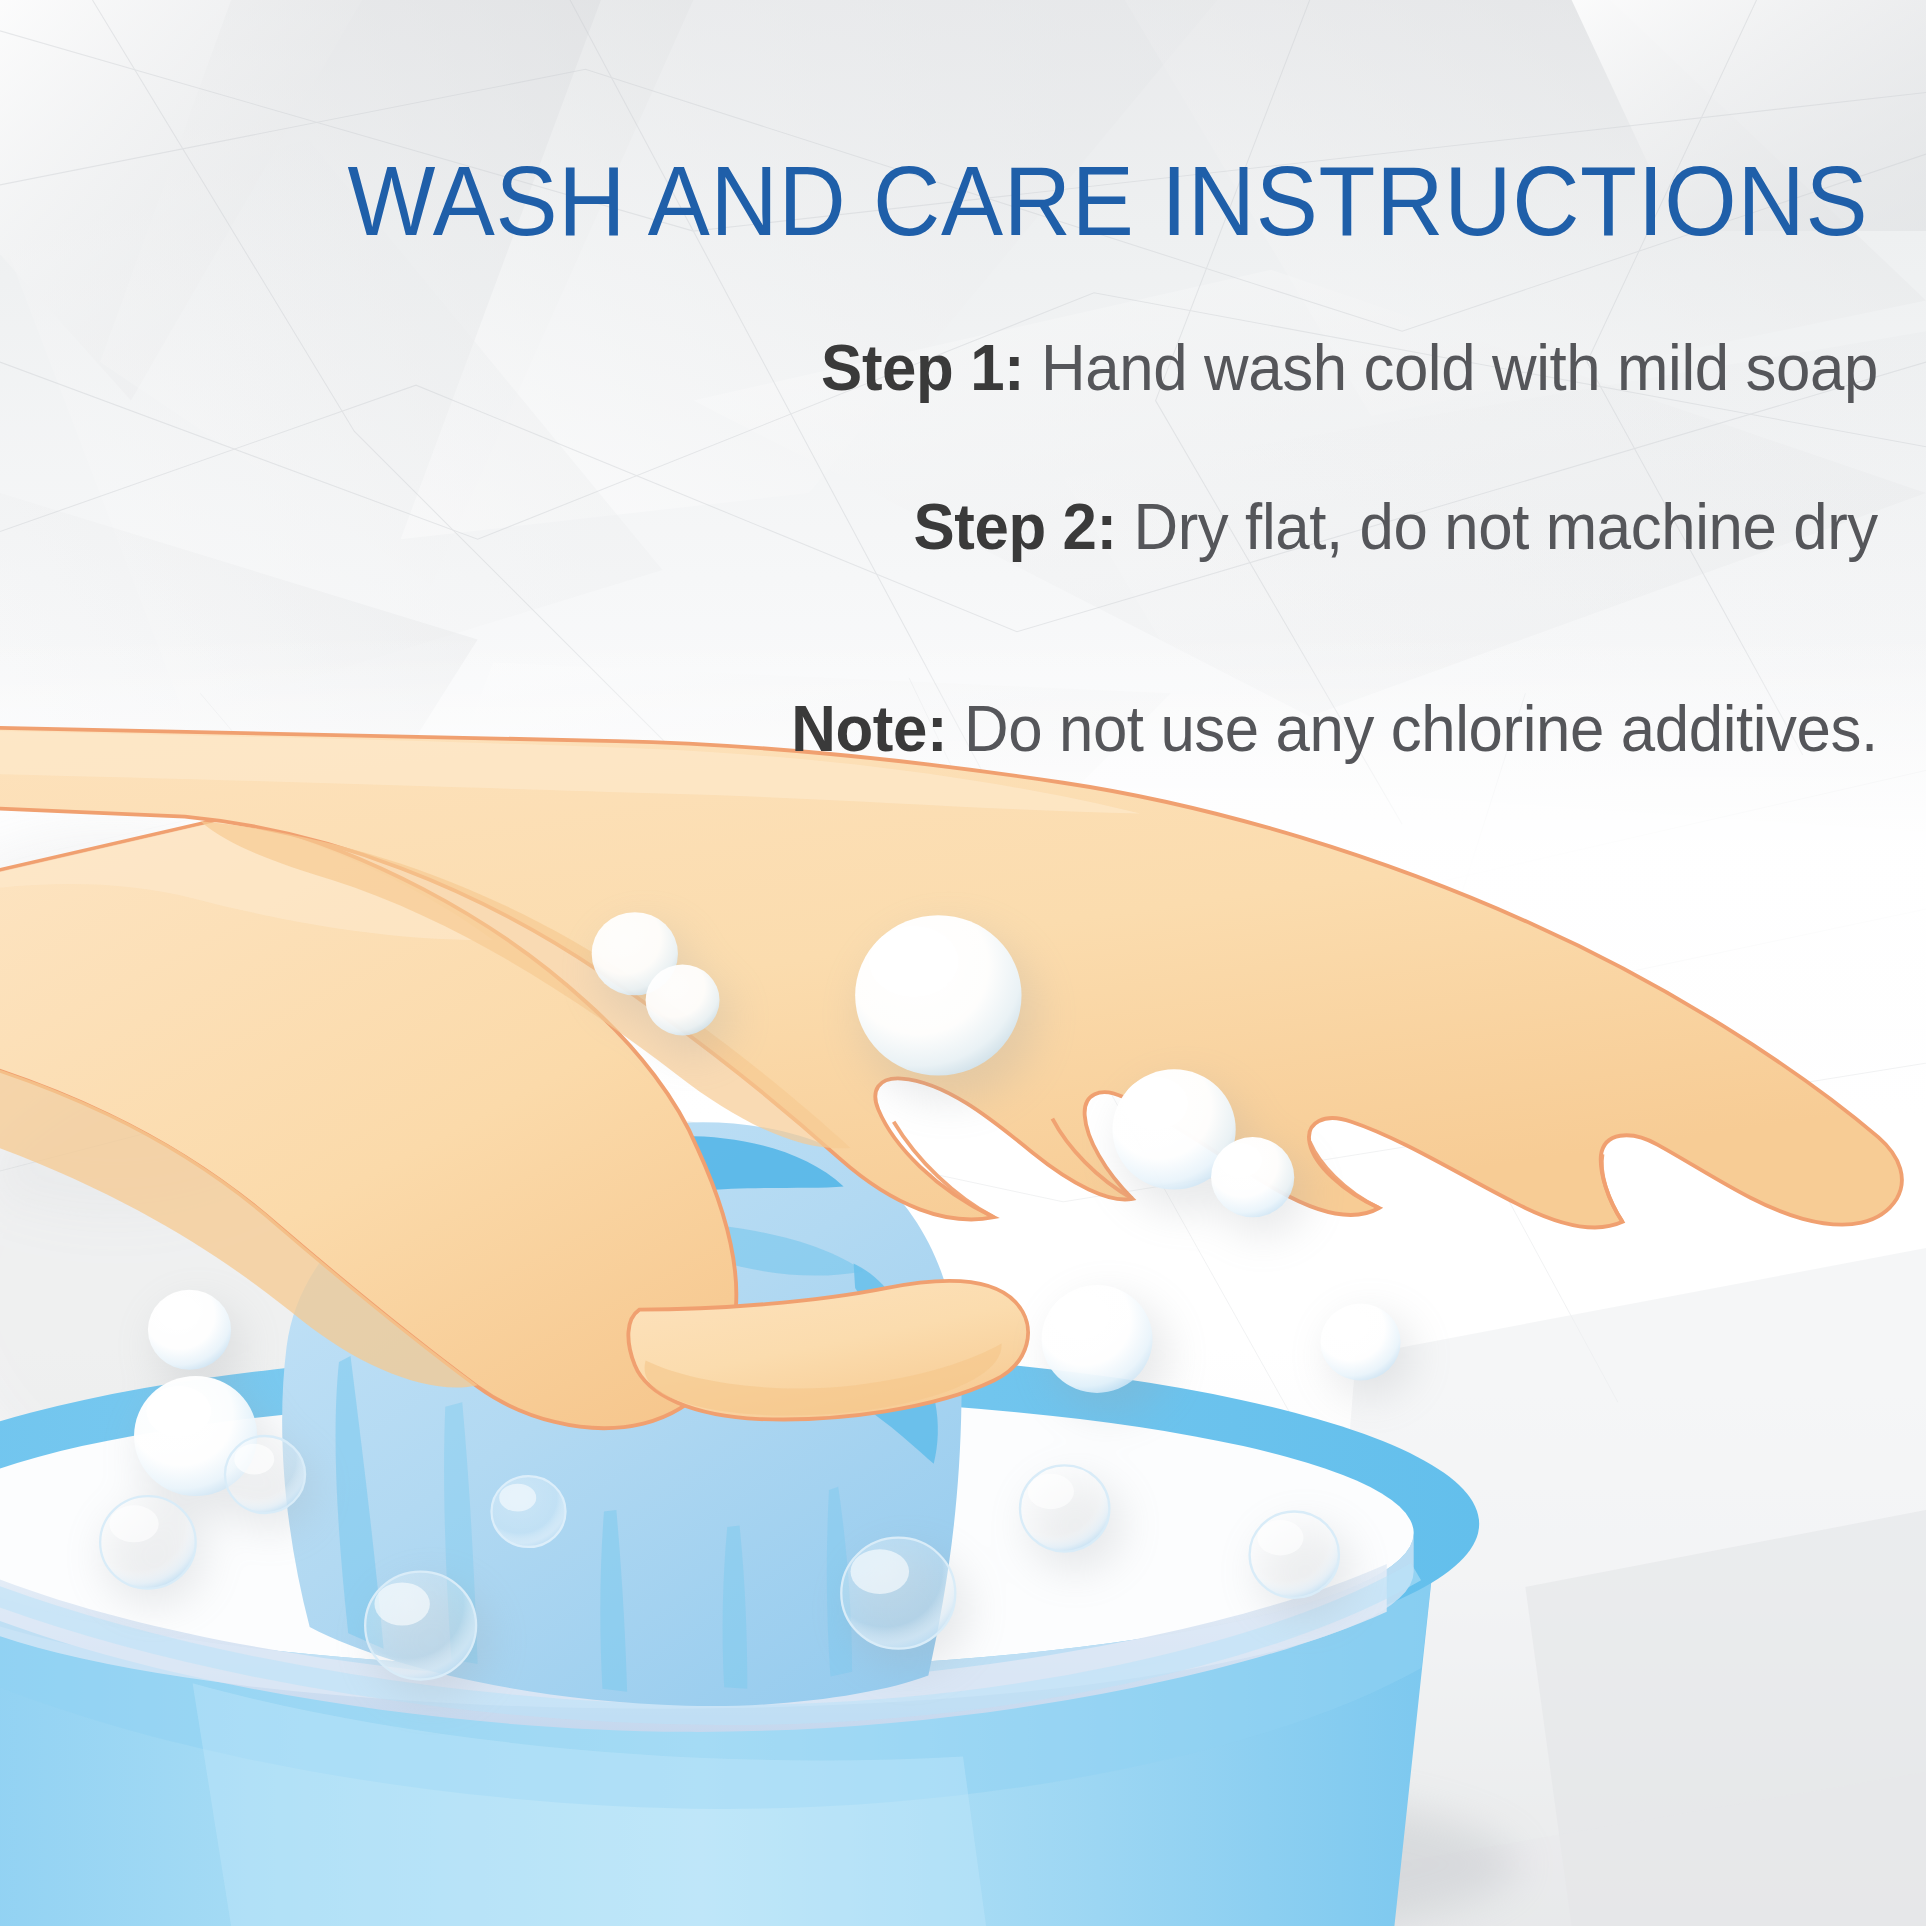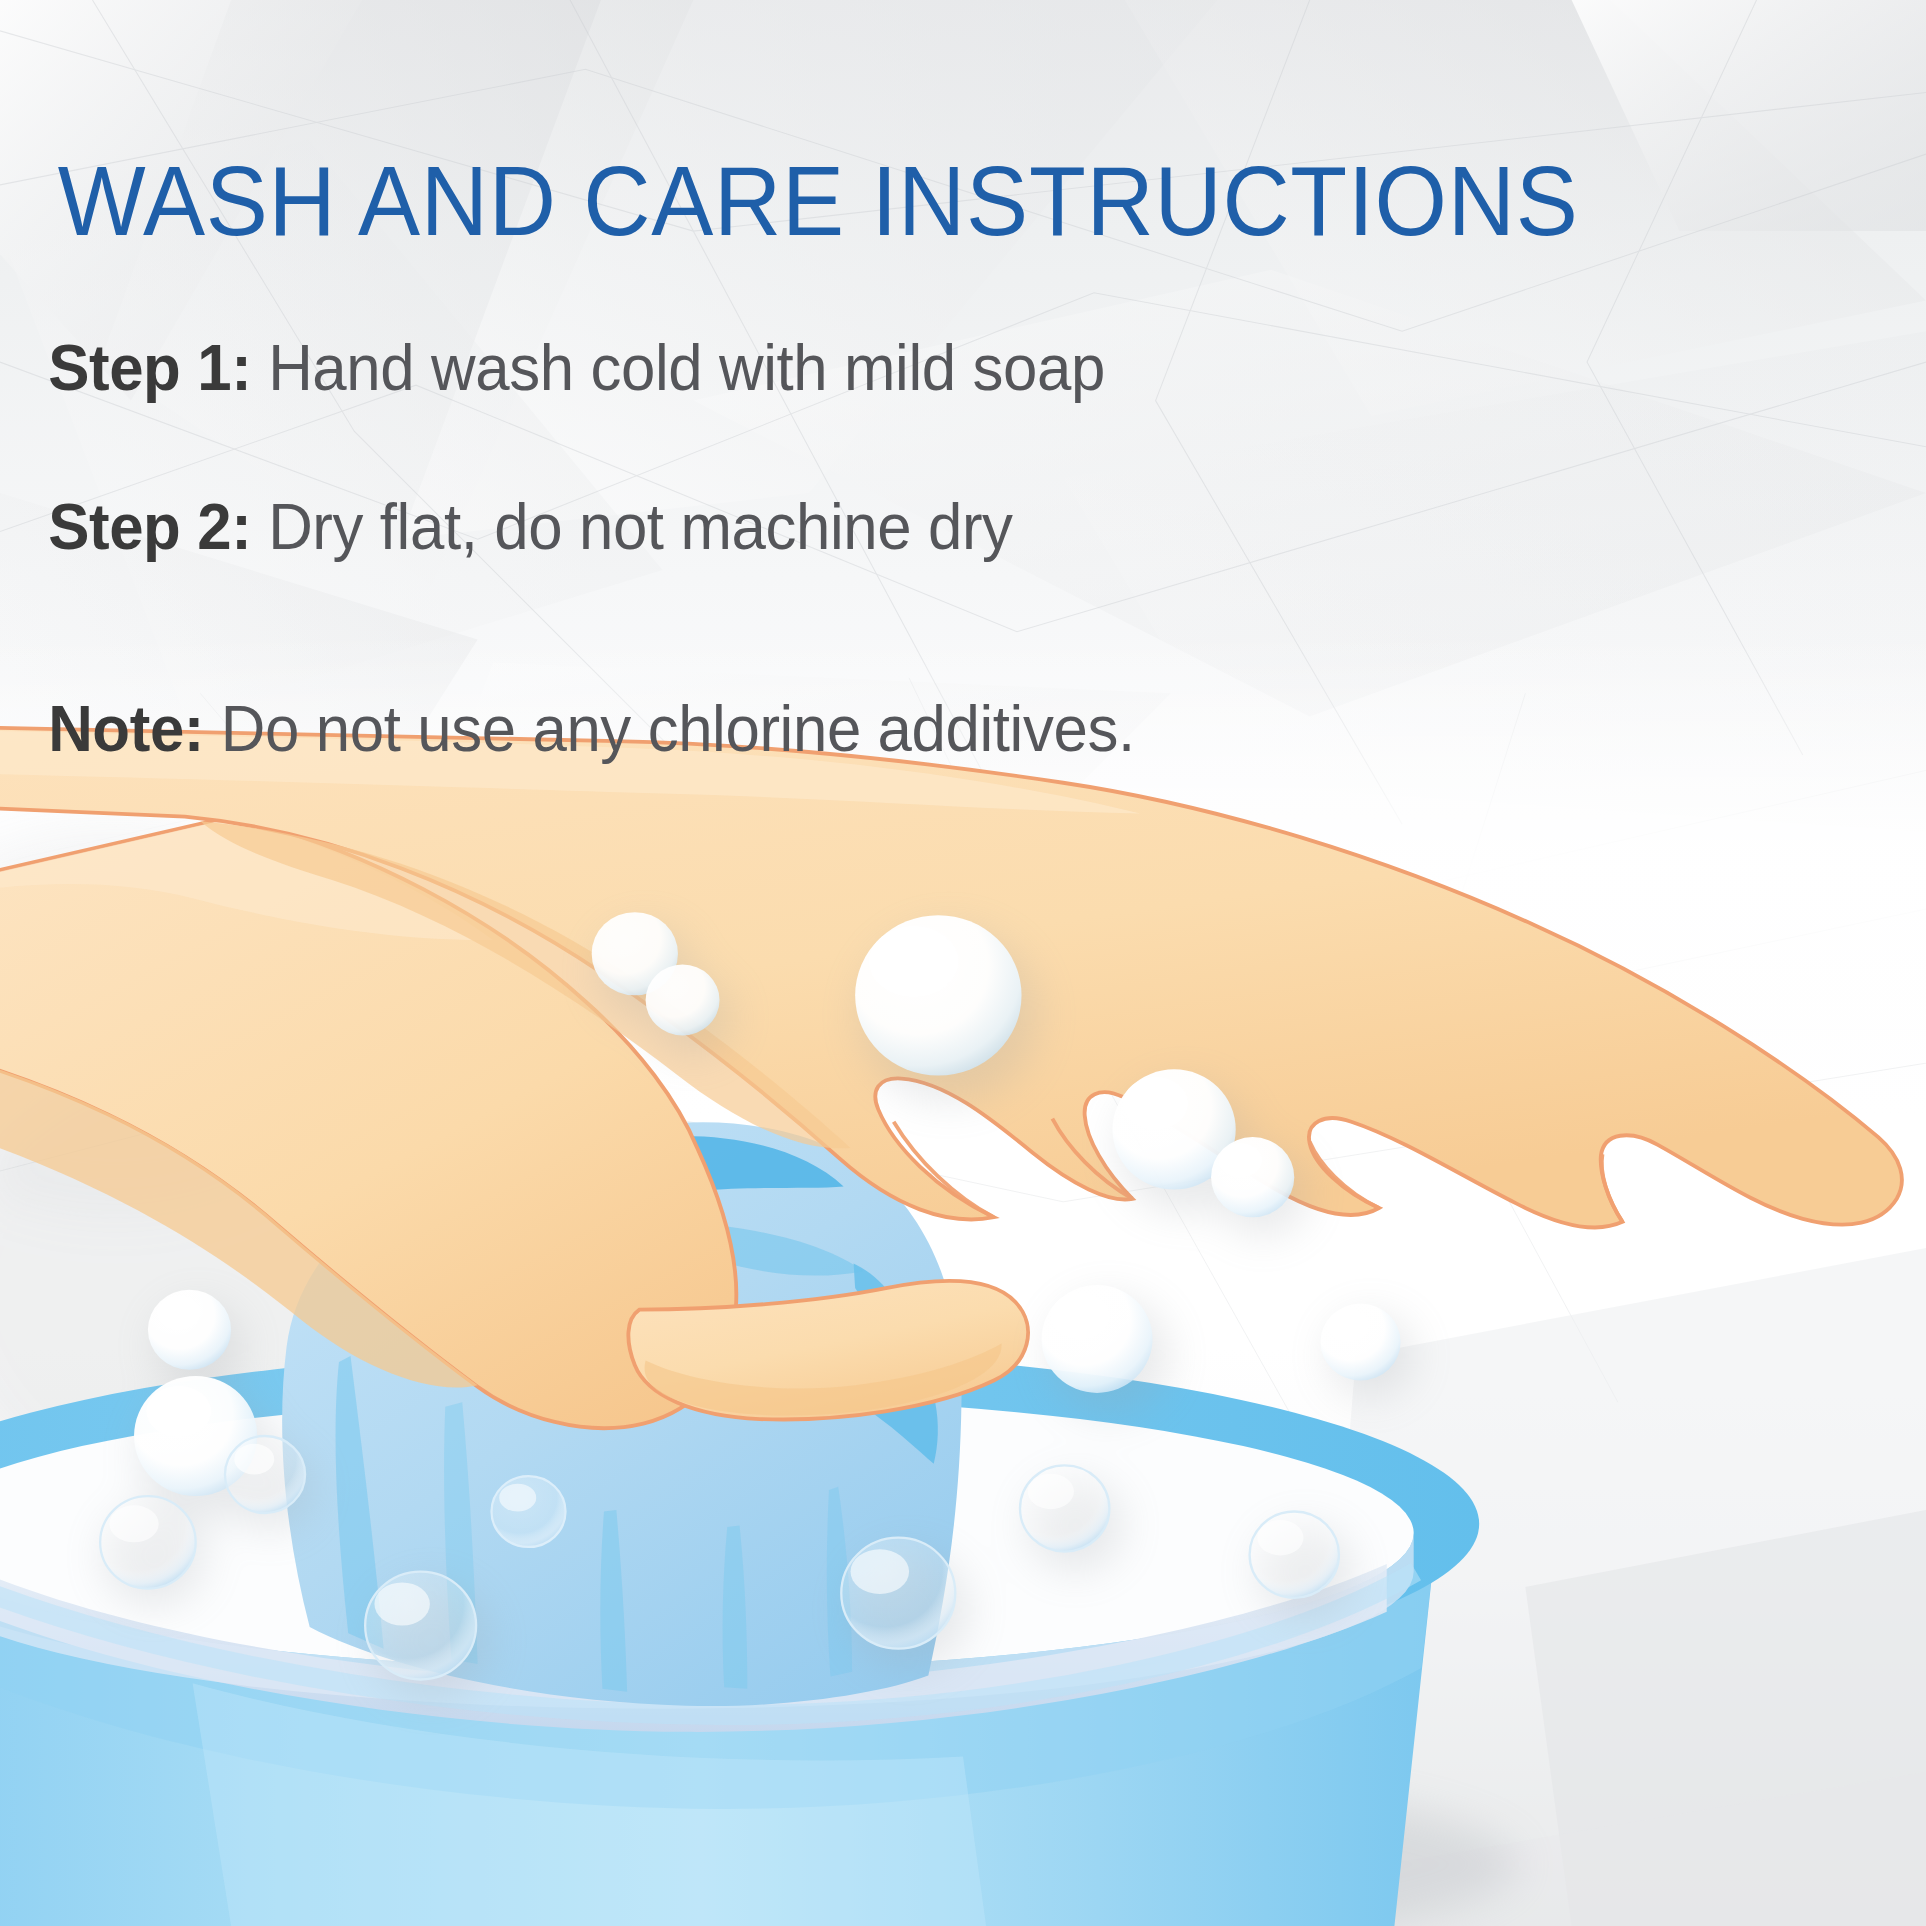--- a/index.html
+++ b/index.html
@@ -40,21 +40,21 @@
   }
   .bg-poly svg { display: block; width: 1926px; height: 1926px; }
 
   
   .text-layer {
     position: absolute;
     left: 0;
     top: 0;
     width: 1926px;
     height: 848px;
-    text-align: left;
+    text-align: right;
     z-index: 40;
   }
   .title {
     position: absolute;
     left: 0;
     top: 151px;
     width: 1926px;
     font-size: 99px;
     letter-spacing: 0.8px;
     font-weight: 400;

